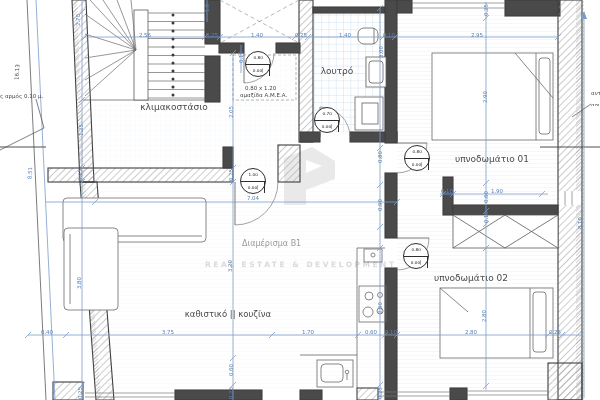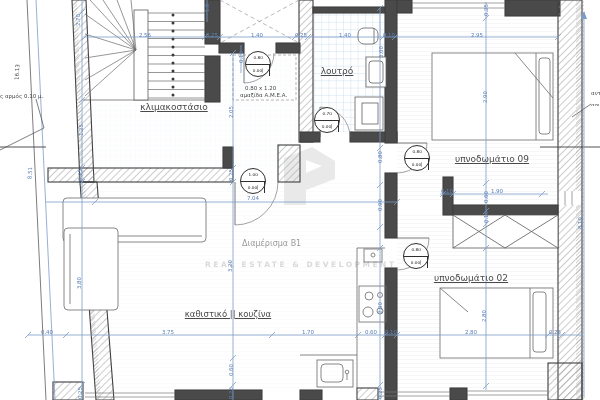--- a/index.html
+++ b/index.html
@@ -6,21 +6,21 @@
   #stage{position:relative;width:600px;height:400px;background:#ffffff;overflow:hidden;
          font-family:"DejaVu Sans", sans-serif;}
   #watermark{position:absolute;left:0;top:0;width:600px;height:400px;z-index:0;}
   .wm-brand{position:absolute;left:202px;top:210px;font-size:42px;font-weight:bold;
             letter-spacing:3px;color:#e3e3e3;}
   .wm-tag{position:absolute;left:205px;top:260px;font-size:7.5px;font-weight:bold;
           letter-spacing:2.5px;color:#d9d9d9;white-space:nowrap;}
   #plan-svg{position:absolute;left:0;top:0;z-index:1;}
   #labels{position:absolute;left:0;top:0;width:600px;height:400px;z-index:2;pointer-events:none;}
   .room-label{position:absolute;transform:translate(-50%,-50%);color:#4a4a4a;font-size:9px;
-              white-space:nowrap;text-decoration:underline;}
+              white-space:nowrap;}
   .room-label.small{font-size:8.5px;}
   .apt-label{position:absolute;left:242px;top:239px;font-size:8px;color:#9b9b9b;white-space:nowrap;}
   .note{position:absolute;color:#474747;font-size:10px;white-space:nowrap;
         transform-origin:0 0;transform:scale(0.55);}
   .note-clip{position:absolute;left:591px;top:90px;width:9px;height:16px;overflow:hidden;}
   .note-clip .ln{font-size:10px;color:#474747;white-space:nowrap;transform-origin:0 0;
                  transform:scale(0.55);line-height:1.15;}
   .dim{position:absolute;color:#5d82b8;font-size:10px;white-space:nowrap;z-index:3;}
   .dim.dark{color:#3e3e3e;}
   .door-tag{position:absolute;width:26px;height:26px;border:1px solid #2e2e2e;border-radius:50%;
@@ -260,21 +260,21 @@
       <path d="M380 8 V400 M377 11 L383 5 M377 151 L383 145 M377 188 L383 182 M377 230 L383 224 M377 251 L383 245 M377 388 L383 382"></path>
       <path d="M486 2 V390 M483 21 L489 15 M483 186 L489 180 M483 214 L489 208 M483 227 L489 221 M483 251 L489 245 M483 389 L489 383"></path>
       <path d="M584 12 V398"></path>
       <polygon points="581,19 587,19 584,11" fill="#7b9cc9" stroke="none"></polygon>
     </g>
   </svg>
 
   <div id="labels">
     <div class="room-label" style="left:174px;top:107px;">κλιμακοστάσιο</div>
     <div class="room-label" style="left:337px;top:71px;">λουτρό</div>
-    <div class="room-label" style="left:492px;top:159px;">υπνοδωμάτιο 09</div>
+    <div class="room-label" style="left:492px;top:159px;">υπνοδωμάτιο 01</div>
     <div class="room-label" style="left:471px;top:278px;">υπνοδωμάτιο 02</div>
     <div class="room-label small" style="left:228px;top:314px;">καθιστικό || κουζίνα</div>
     <div class="apt-label">Διαμέρισμα Β1</div>
     <div class="note" style="left:245px;top:85px;">0.80 x 1.20</div>
     <div class="note" style="left:240px;top:92px;">αμαξίδα Α.Μ.Ε.Α.</div>
     <div class="note" style="left:0px;top:93px;">ς αρμός 0.10 μ.</div>
     <div class="note-clip">
       <div class="ln">αντισ</div>
       <div class="ln">αρμός</div>
     </div>

